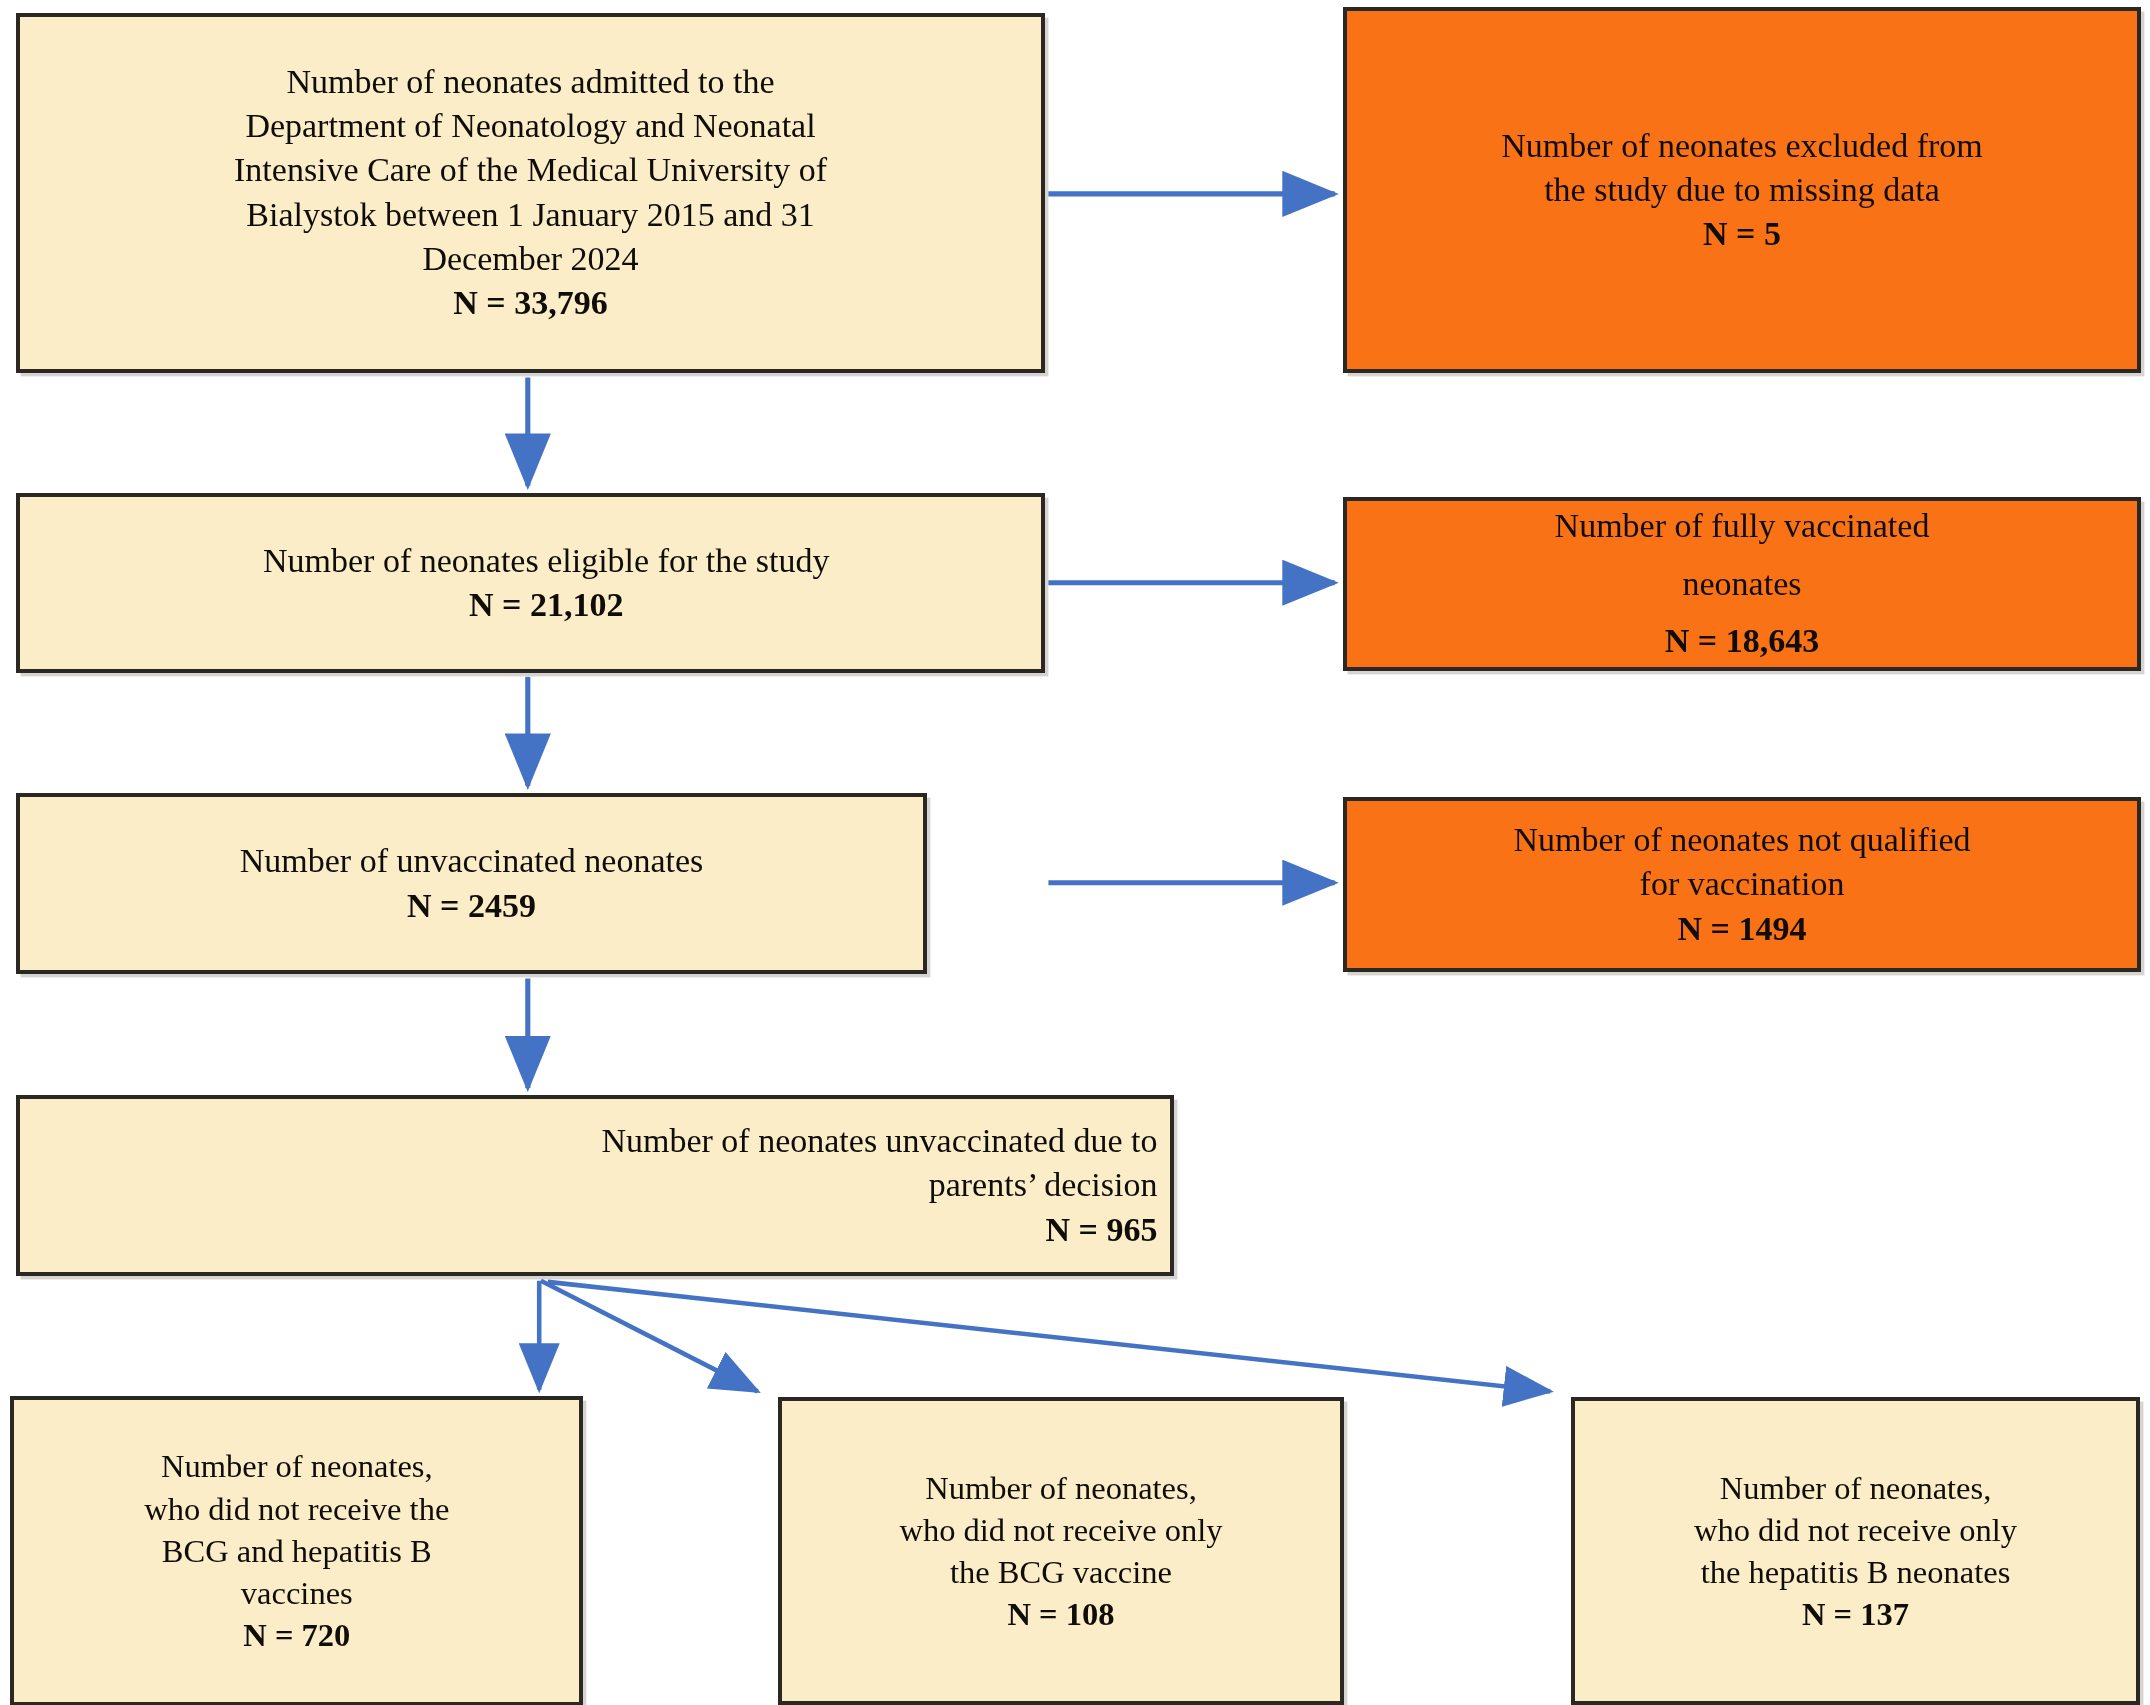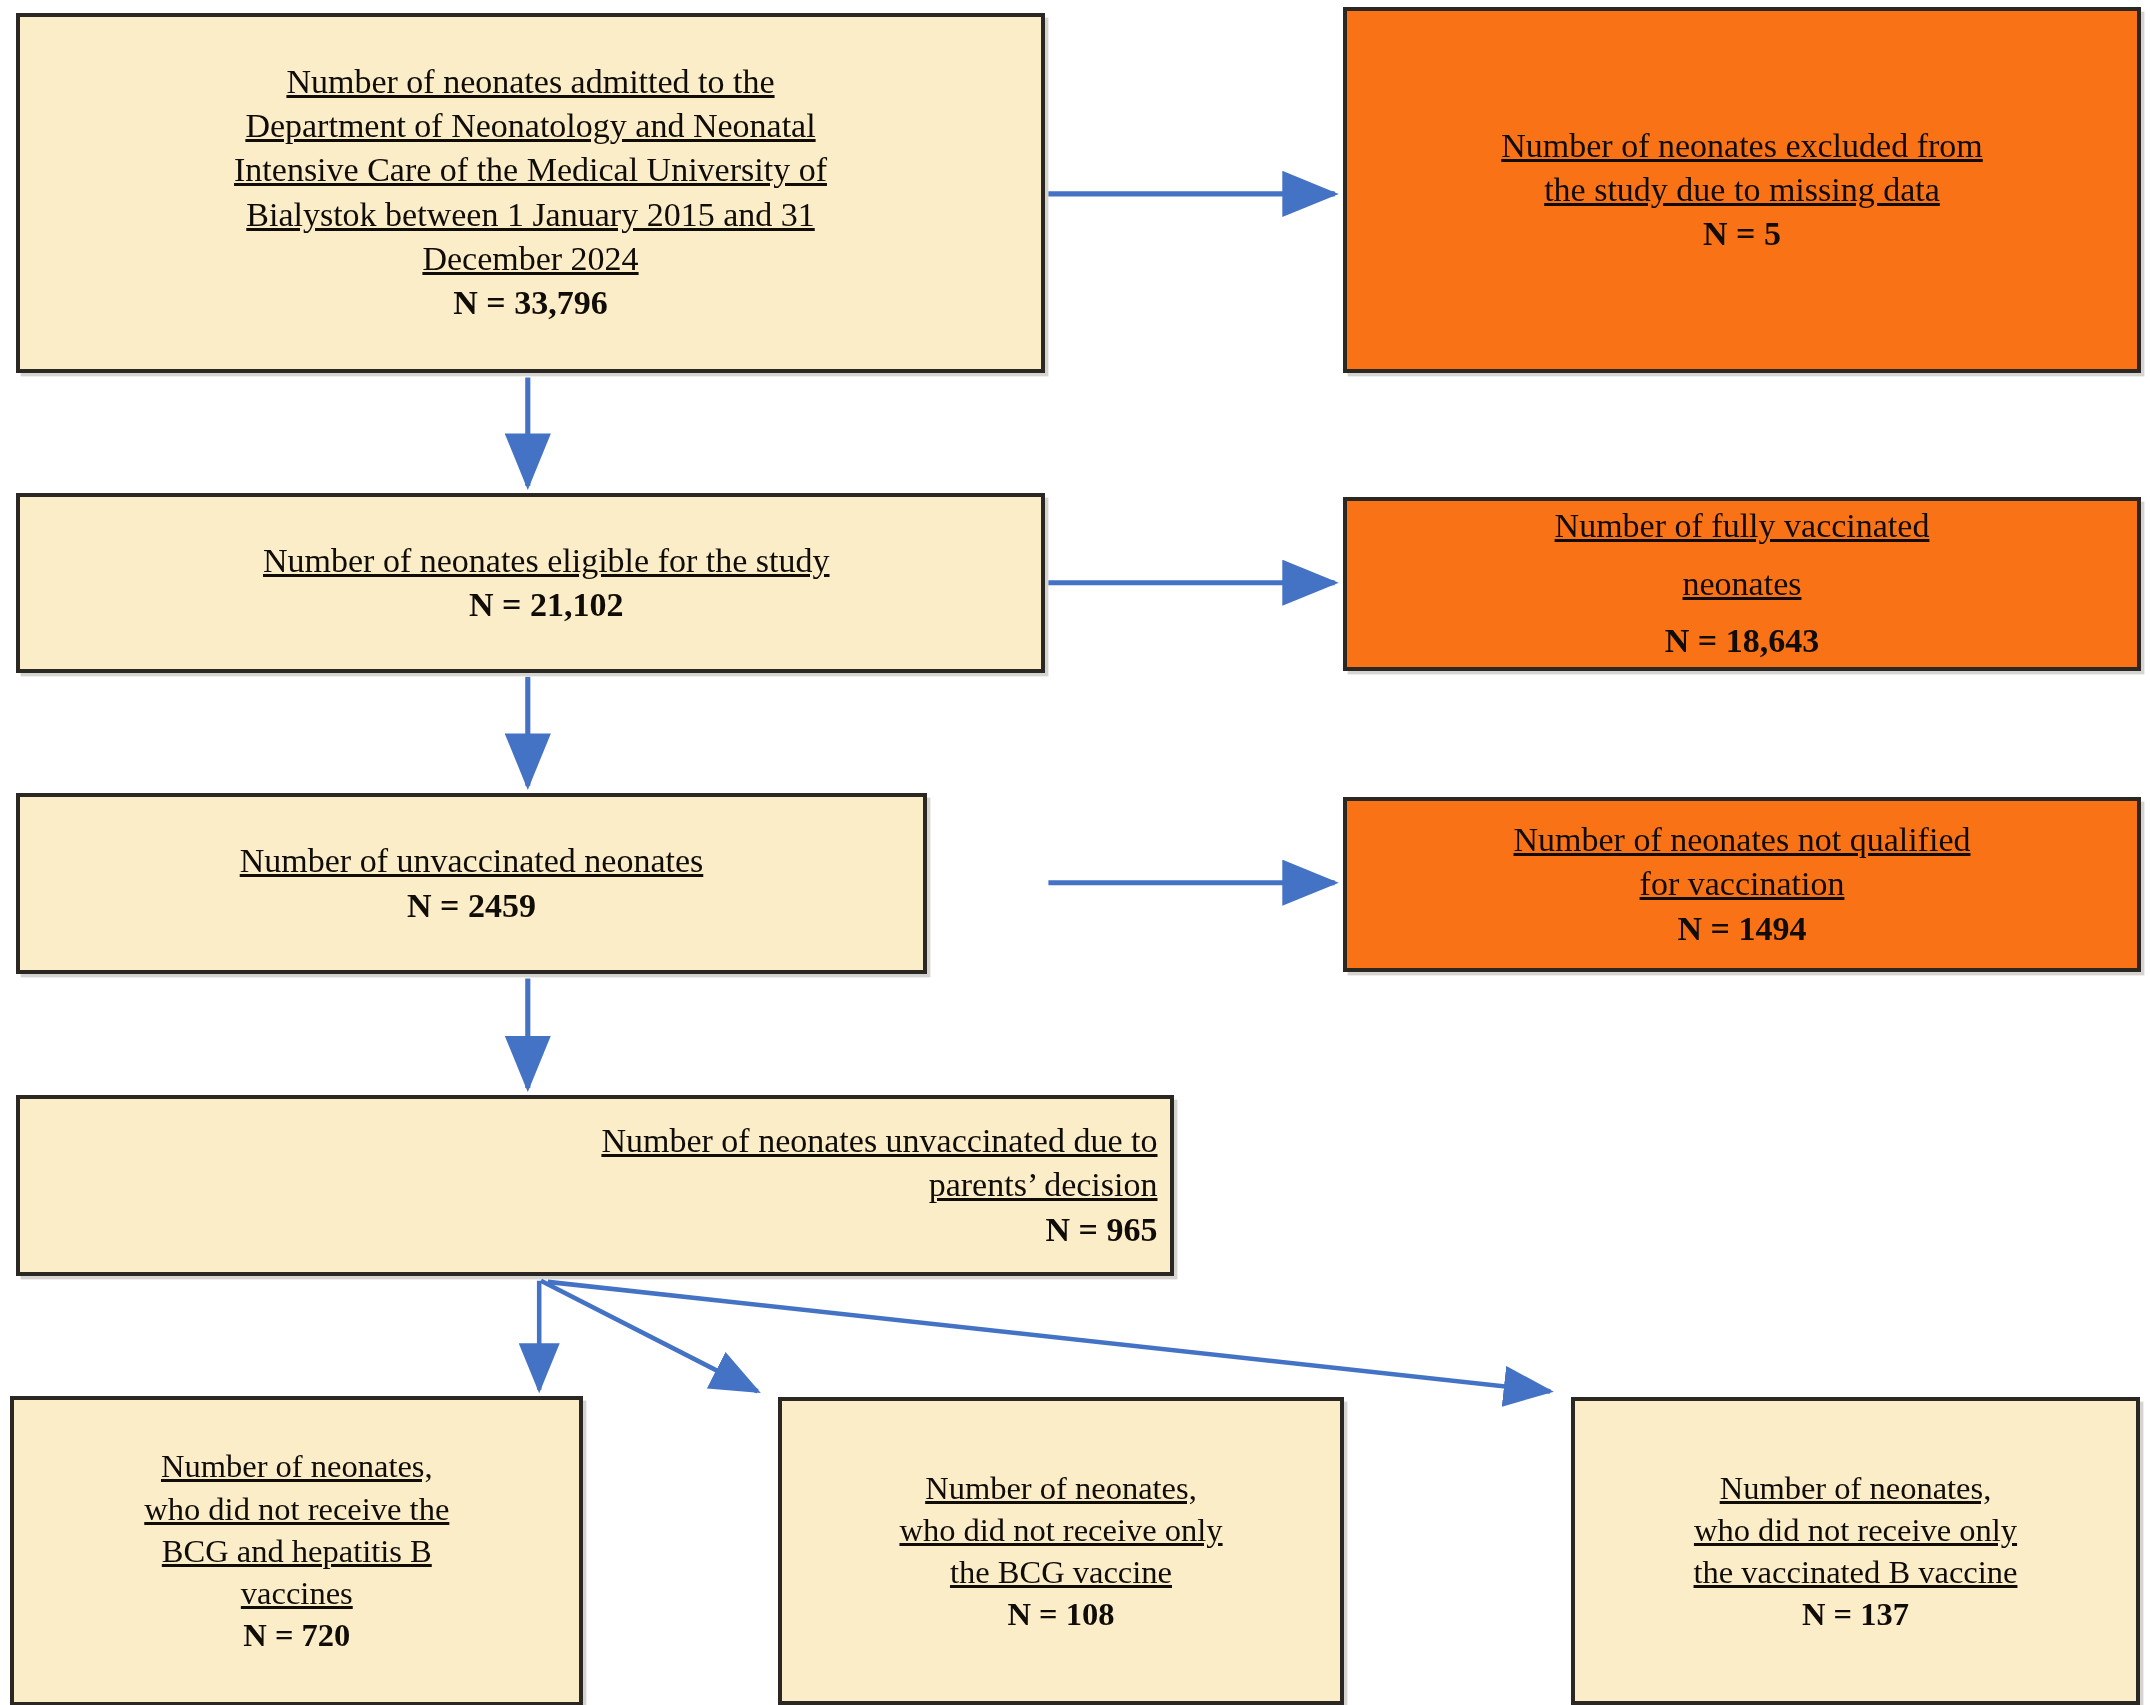--- a/index.html
+++ b/index.html
@@ -31,21 +31,20 @@
   }
   .node.fill {
     background: #fbedc8;
   }
   .node.plain {
     background: #f97316;
   }
   .node .line {
     display: block;
     white-space: nowrap;
-    text-decoration: underline;
   }
   .node .nline {
     display: block;
     font-weight: bold;
     white-space: nowrap;
   }
   svg.edges {
     position: absolute;
     left: 0;
     top: 0;
@@ -139,18 +138,18 @@
   <div class="node fill" style="left:778px; top:1397px; width:566px; height:308px; font-size:32.5px;">
     <span class="line">Number of neonates,</span>
     <span class="line">who did not receive only</span>
     <span class="line">the BCG vaccine</span>
     <span class="nline">N = 108</span>
   </div>
 
   <div class="node fill" style="left:1571px; top:1397px; width:569px; height:308px; font-size:32.5px;">
     <span class="line">Number of neonates,</span>
     <span class="line">who did not receive only</span>
-    <span class="line">the vaccinated B vaccine</span>
+    <span class="line">the hepatitis B neonates</span>
     <span class="nline">N = 137</span>
   </div>
 
 </div>
 
 
 </body></html>

